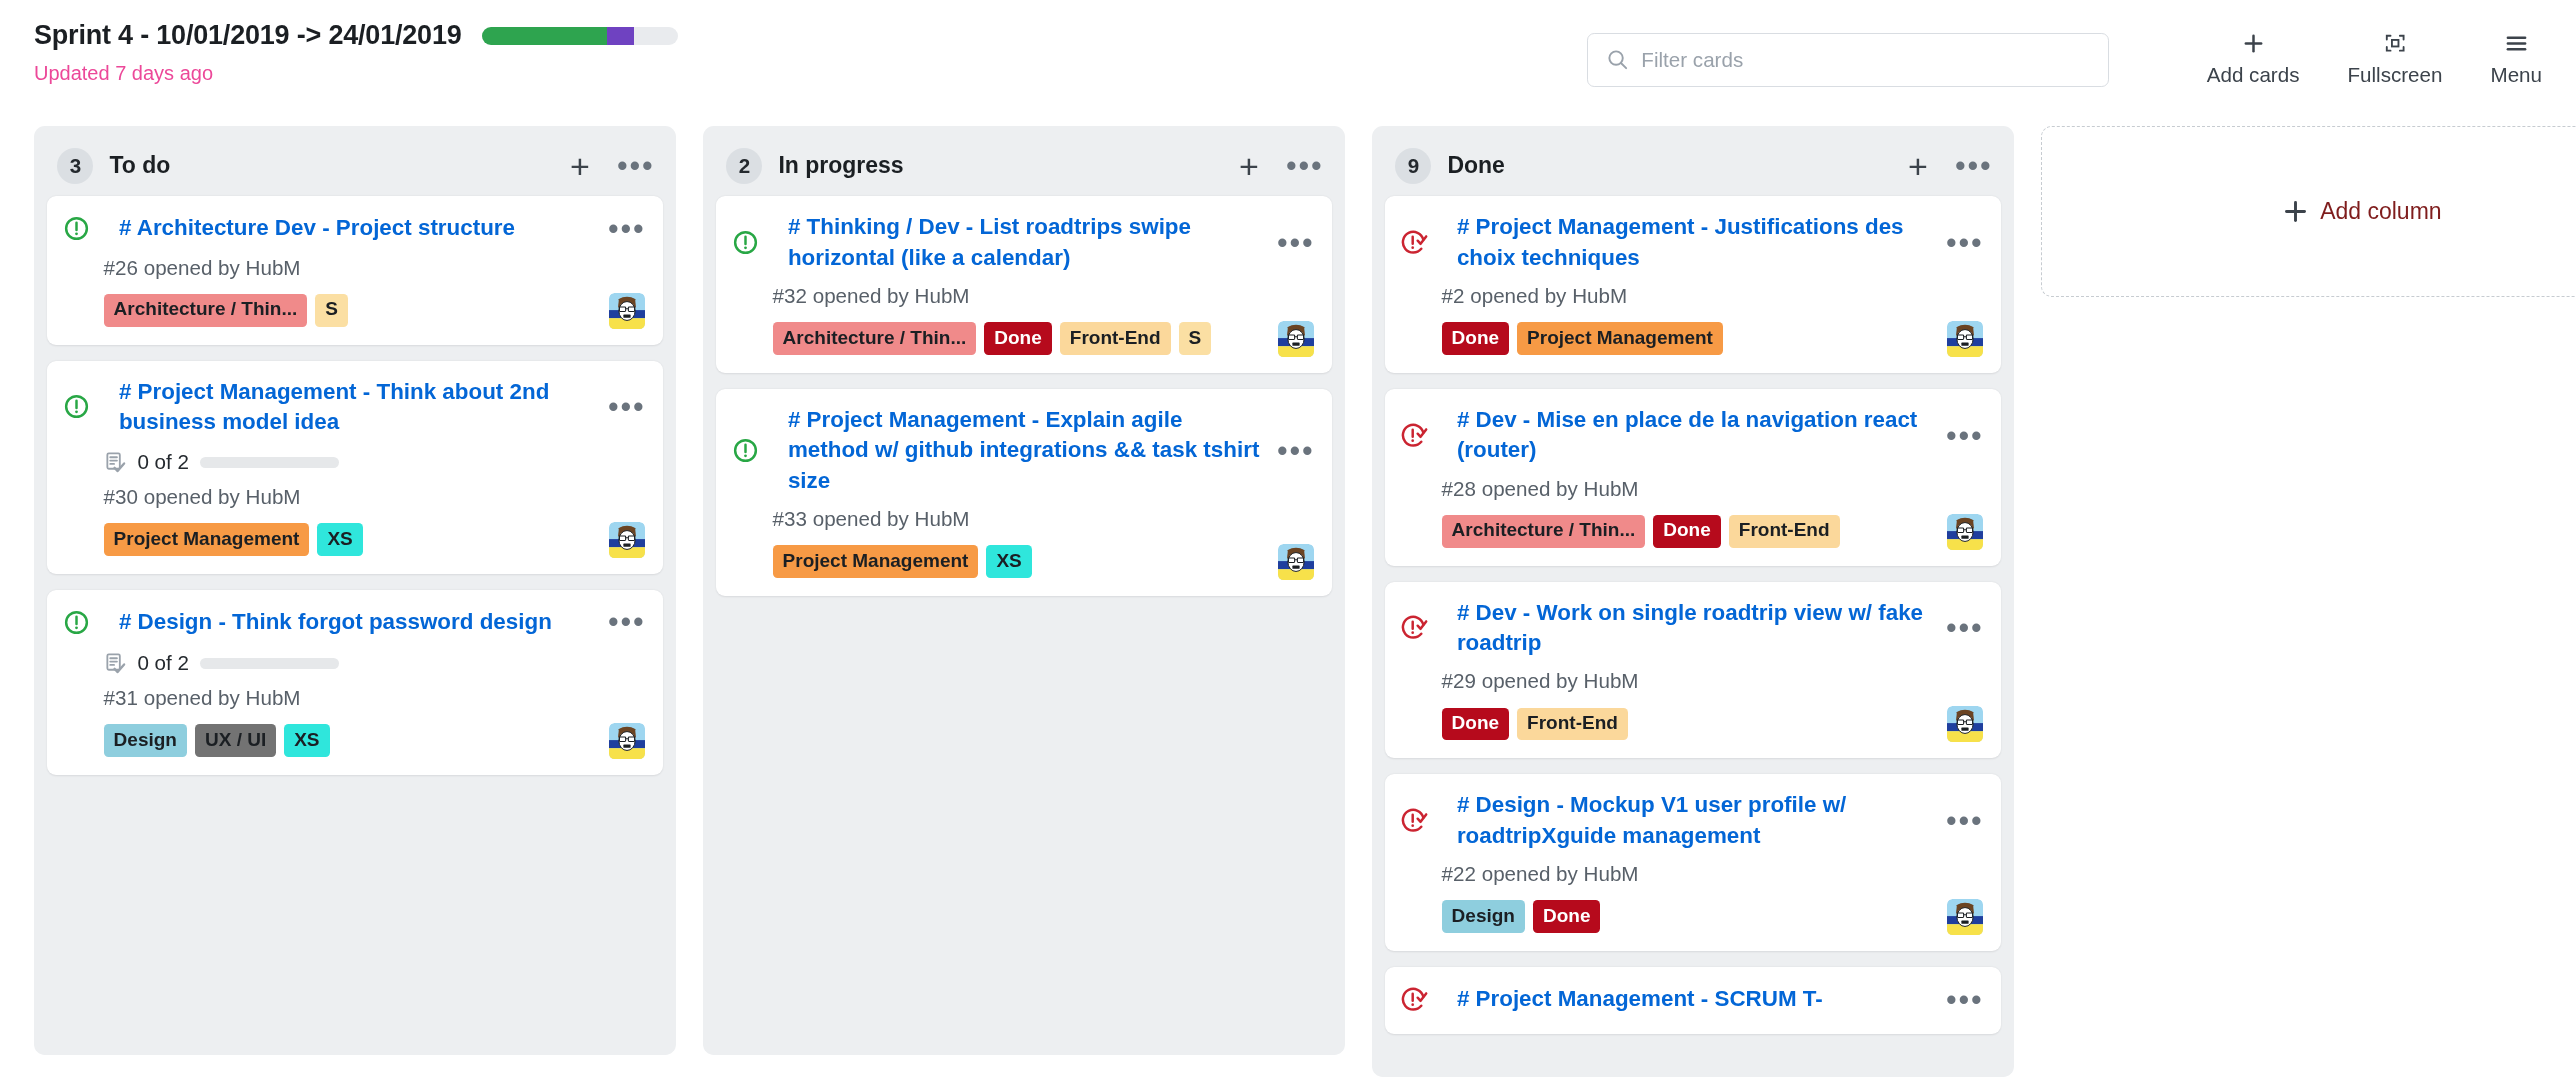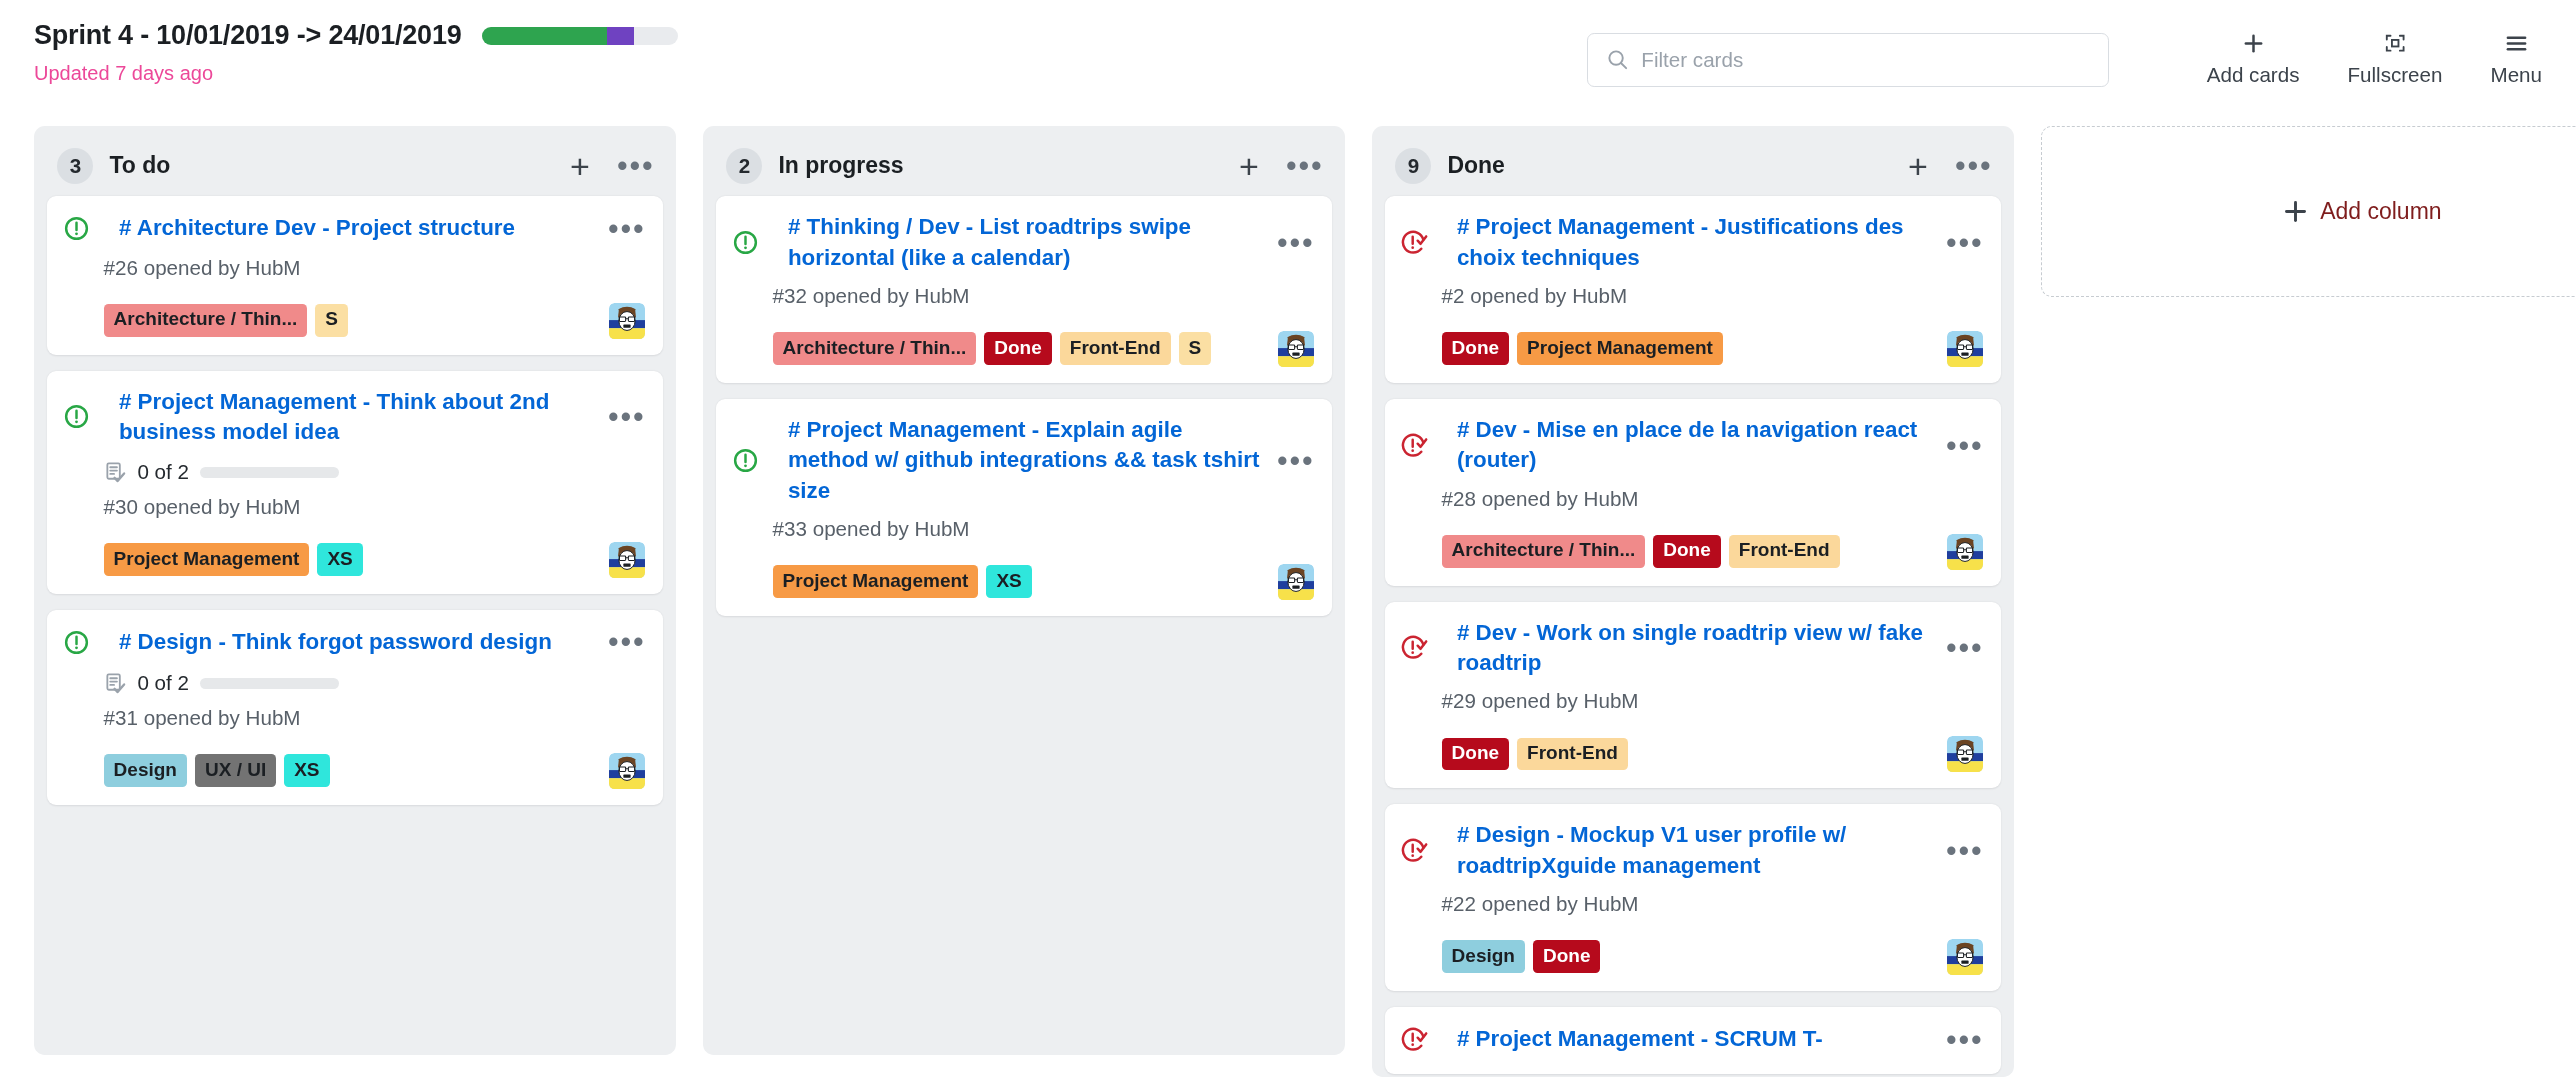--- a/index.html
+++ b/index.html
@@ -127,21 +127,21 @@
     font-size: 20.6px; color: #586069;
   }
   .labels-row {
     margin: 14.4px 0 0 41px;
     display: flex; flex-wrap: wrap; gap: 8px;
     padding-right: 72px;
   }
   .label {
     font-size: 19px; font-weight: bold;
     padding: 5.4px 10px 6.3px 10px; border-radius: 4.5px;
-    white-space: nowrap; line-height: 1.1; margin-top: 10px;
+    white-space: nowrap; line-height: 1.1;
   }
   .avatar {
     position: absolute; right: 18px; bottom: 16px;
     width: 36px; height: 36px; border-radius: 5.4px;
     overflow: hidden;
   }
 
   
   .add-column {
     width: 642px; flex: 0 0 642px;

